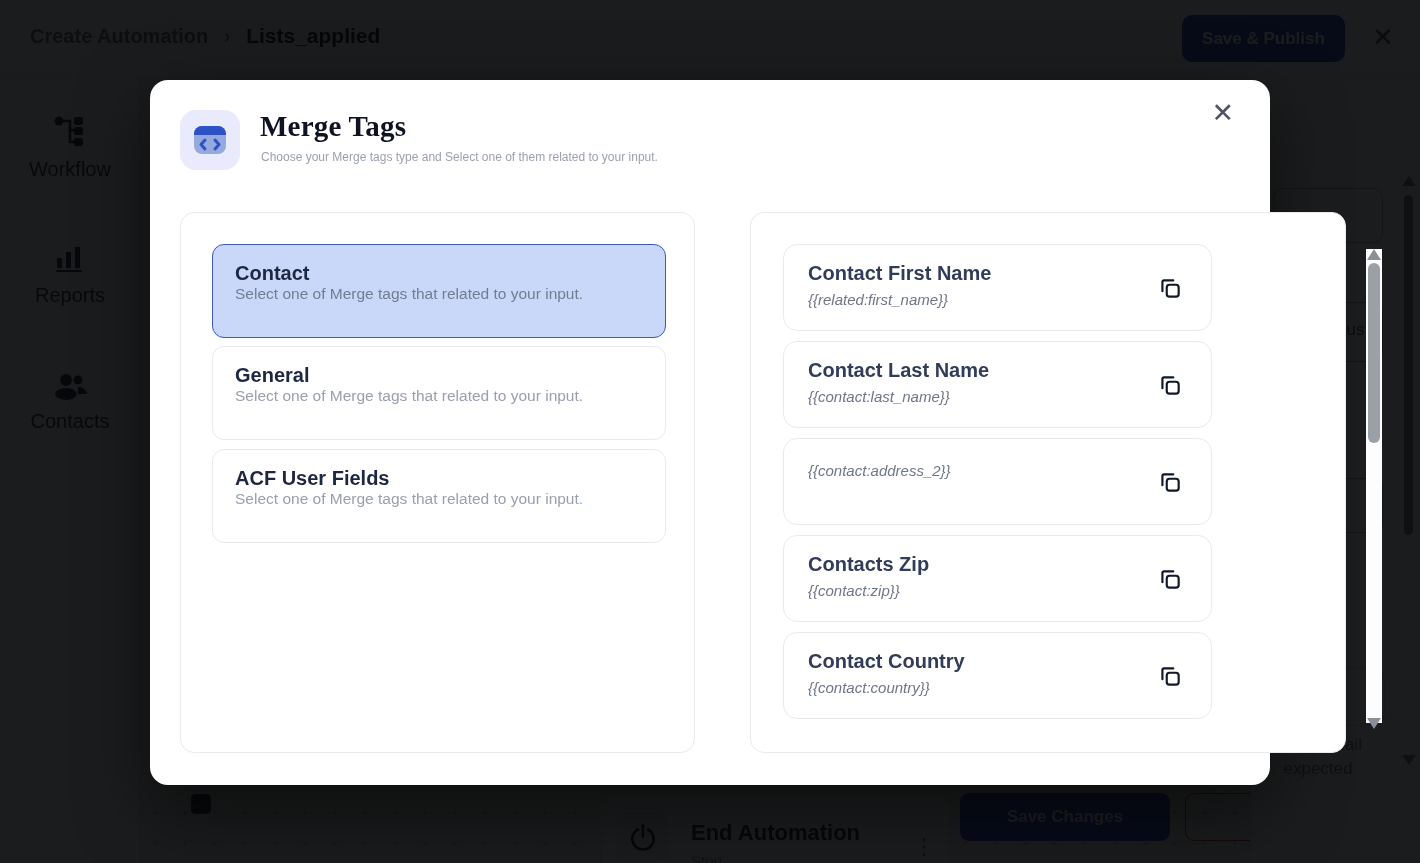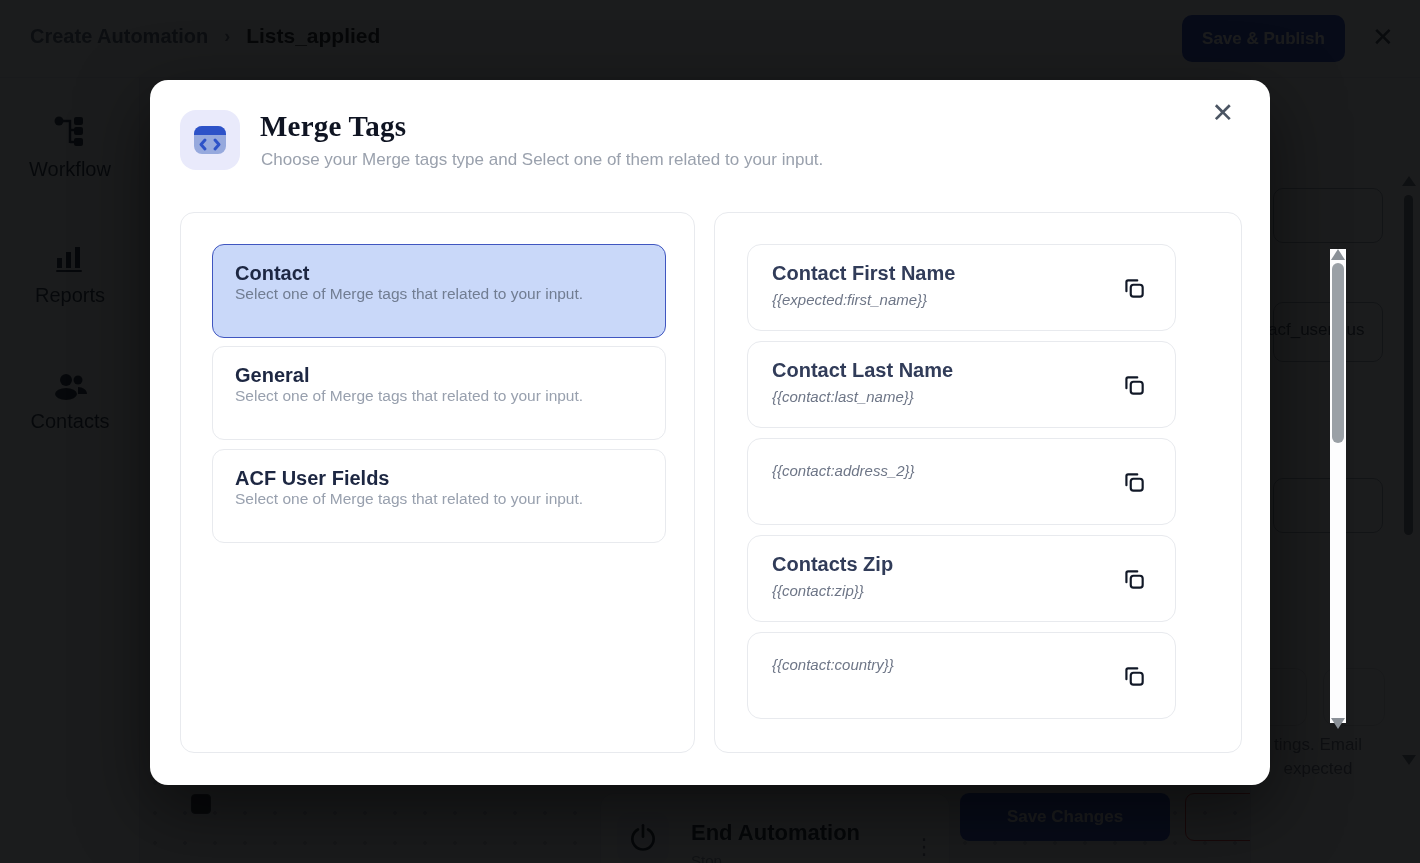--- a/index.html
+++ b/index.html
@@ -57,26 +57,26 @@
 
   
   .overlay{position:absolute;inset:0;background:rgba(4,5,7,0.91);}
 
   
   .modal{position:absolute;left:150px;top:80px;width:1120px;height:705px;background:#ffffff;
     border-radius:18px;box-shadow:0 24px 70px rgba(0,0,0,.5);}
   .m-icon{position:absolute;left:30px;top:30px;width:60px;height:60px;border-radius:16px;
     background:#e9eafb;display:flex;align-items:center;justify-content:center;}
   .m-title{position:absolute;left:110px;top:30px;font-size:29px;font-weight:700;color:#0f1422;letter-spacing:.2px;font-family:Liberation Serif, serif;}
-  .m-sub{position:absolute;left:111px;top:70px;font-size:17px;color:var(--muted);}
+  .m-sub{position:absolute;left:111px;top:70px;font-size:12px;color:var(--muted);}
   .m-close{position:absolute;right:36px;top:20px;font-size:27px;color:#4b5563;cursor:pointer;line-height:1;}
 
   .panel{position:absolute;top:132px;height:541px;border:1px solid var(--card-border);border-radius:14px;background:#fff;}
   .panel-left{left:30px;width:515px;}
-  .panel-right{left:564px;width:528px;}
+  .panel-right{left:600px;width:596px;}
 
   .cat-card{position:absolute;left:31px;width:454px;height:94px;border:1px solid var(--card-border);
     border-radius:12px;background:#fff;padding:17px 22px;cursor:pointer;}
   .cat-card.selected{background:var(--sel-bg);border:1.5px solid var(--sel-border);}
   .cat-title{font-size:20px;font-weight:700;color:#1d2742;}
   .cat-desc{font-size:15.5px;color:#98a0ae;}
   .cat-card.selected .cat-desc{color:#717d92;}
 
   .tag-item{position:absolute;left:32px;width:429px;height:87px;border:1px solid var(--card-border);
     border-radius:14px;background:#fff;padding:17px 24px;}
@@ -197,21 +197,21 @@
       </div>
       <div class="cat-card" style="top:236px;">
         <div class="cat-title">ACF User Fields</div>
         <div class="cat-desc">Select one of Merge tags that related to your input.</div>
       </div>
     </div>
 
     <div class="panel panel-right">
       <div class="tag-item" style="top:31px;">
         <div class="tag-title">Contact First Name</div>
-        <div class="tag-code">{{expected:first_name}}</div>
+        <div class="tag-code">{{related:first_name}}</div>
         <button class="copy-btn">
           <svg width="26" height="26" viewBox="0 0 24 24" fill="none" stroke="#111827" stroke-width="2" stroke-linecap="round" stroke-linejoin="round">
             <rect x="9" y="9" width="11" height="11" rx="2.5"></rect>
               <path d="M5 15V6.5A1.5 1.5 0 0 1 6.5 5H15"></path>
           </svg>
         </button>
       </div>
       <div class="tag-item" style="top:128px;">
         <div class="tag-title">Contact Last Name</div>
         <div class="tag-code">{{contact:last_name}}</div>
@@ -235,20 +235,21 @@
         <div class="tag-title">Contacts Zip</div>
         <div class="tag-code">{{contact:zip}}</div>
         <button class="copy-btn">
           <svg width="26" height="26" viewBox="0 0 24 24" fill="none" stroke="#111827" stroke-width="2" stroke-linecap="round" stroke-linejoin="round">
             <rect x="9" y="9" width="11" height="11" rx="2.5"></rect>
               <path d="M5 15V6.5A1.5 1.5 0 0 1 6.5 5H15"></path>
           </svg>
         </button>
       </div>
       <div class="tag-item" style="top:419px;">
+        <div class="tag-title">Contact Country</div>
         <div class="tag-code">{{contact:country}}</div>
         <button class="copy-btn">
           <svg width="26" height="26" viewBox="0 0 24 24" fill="none" stroke="#111827" stroke-width="2" stroke-linecap="round" stroke-linejoin="round">
             <rect x="9" y="9" width="11" height="11" rx="2.5"></rect>
               <path d="M5 15V6.5A1.5 1.5 0 0 1 6.5 5H15"></path>
           </svg>
         </button>
       </div>
 
       <div class="m-scrollbar">

